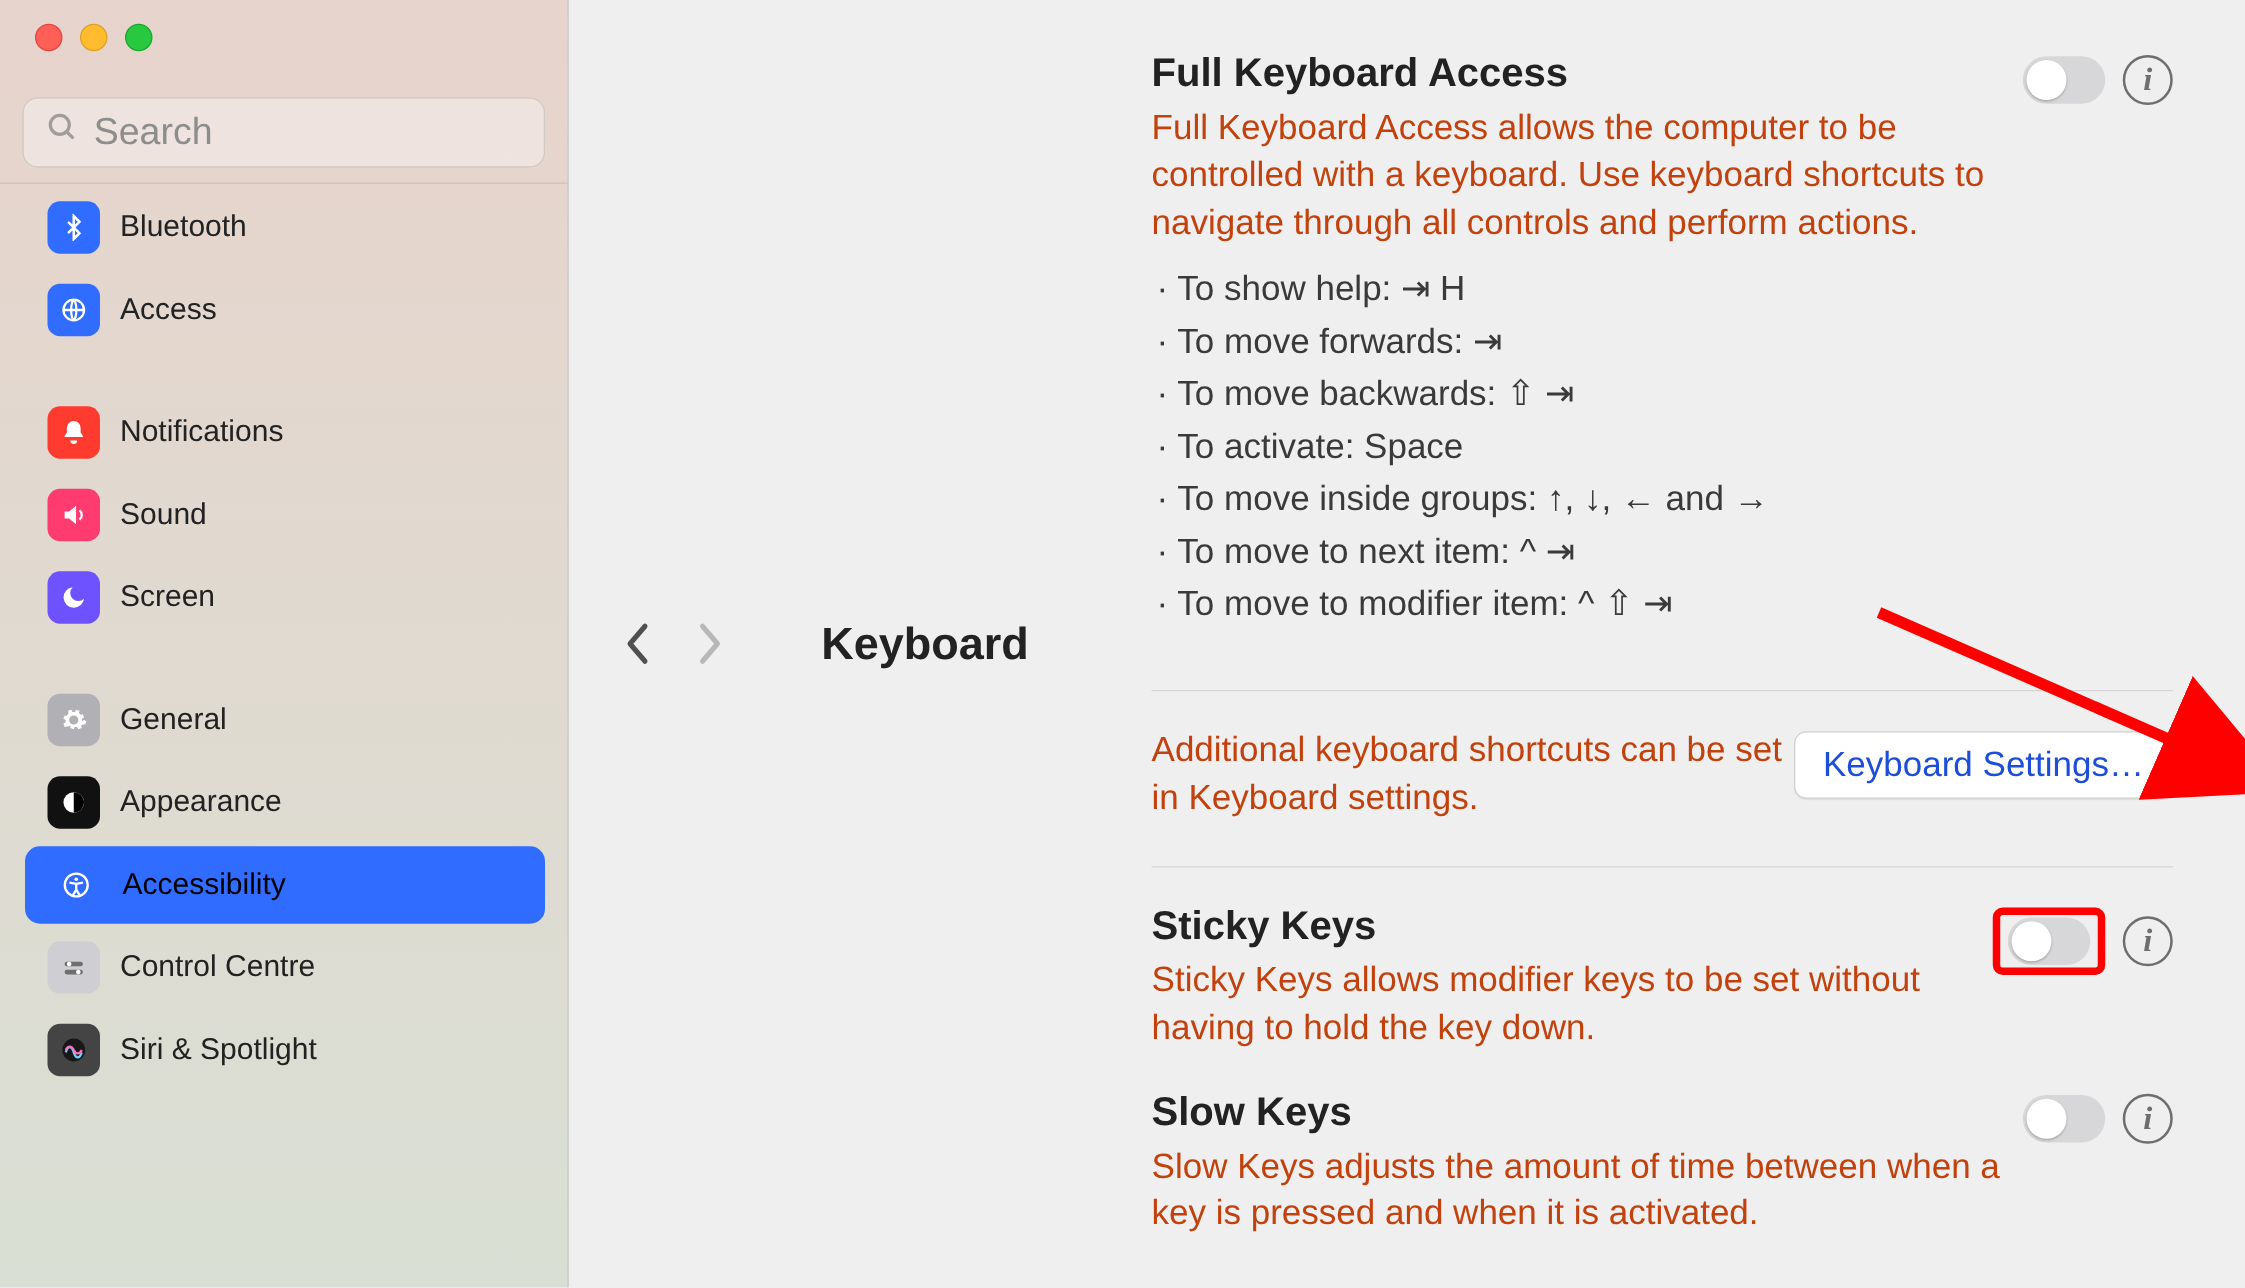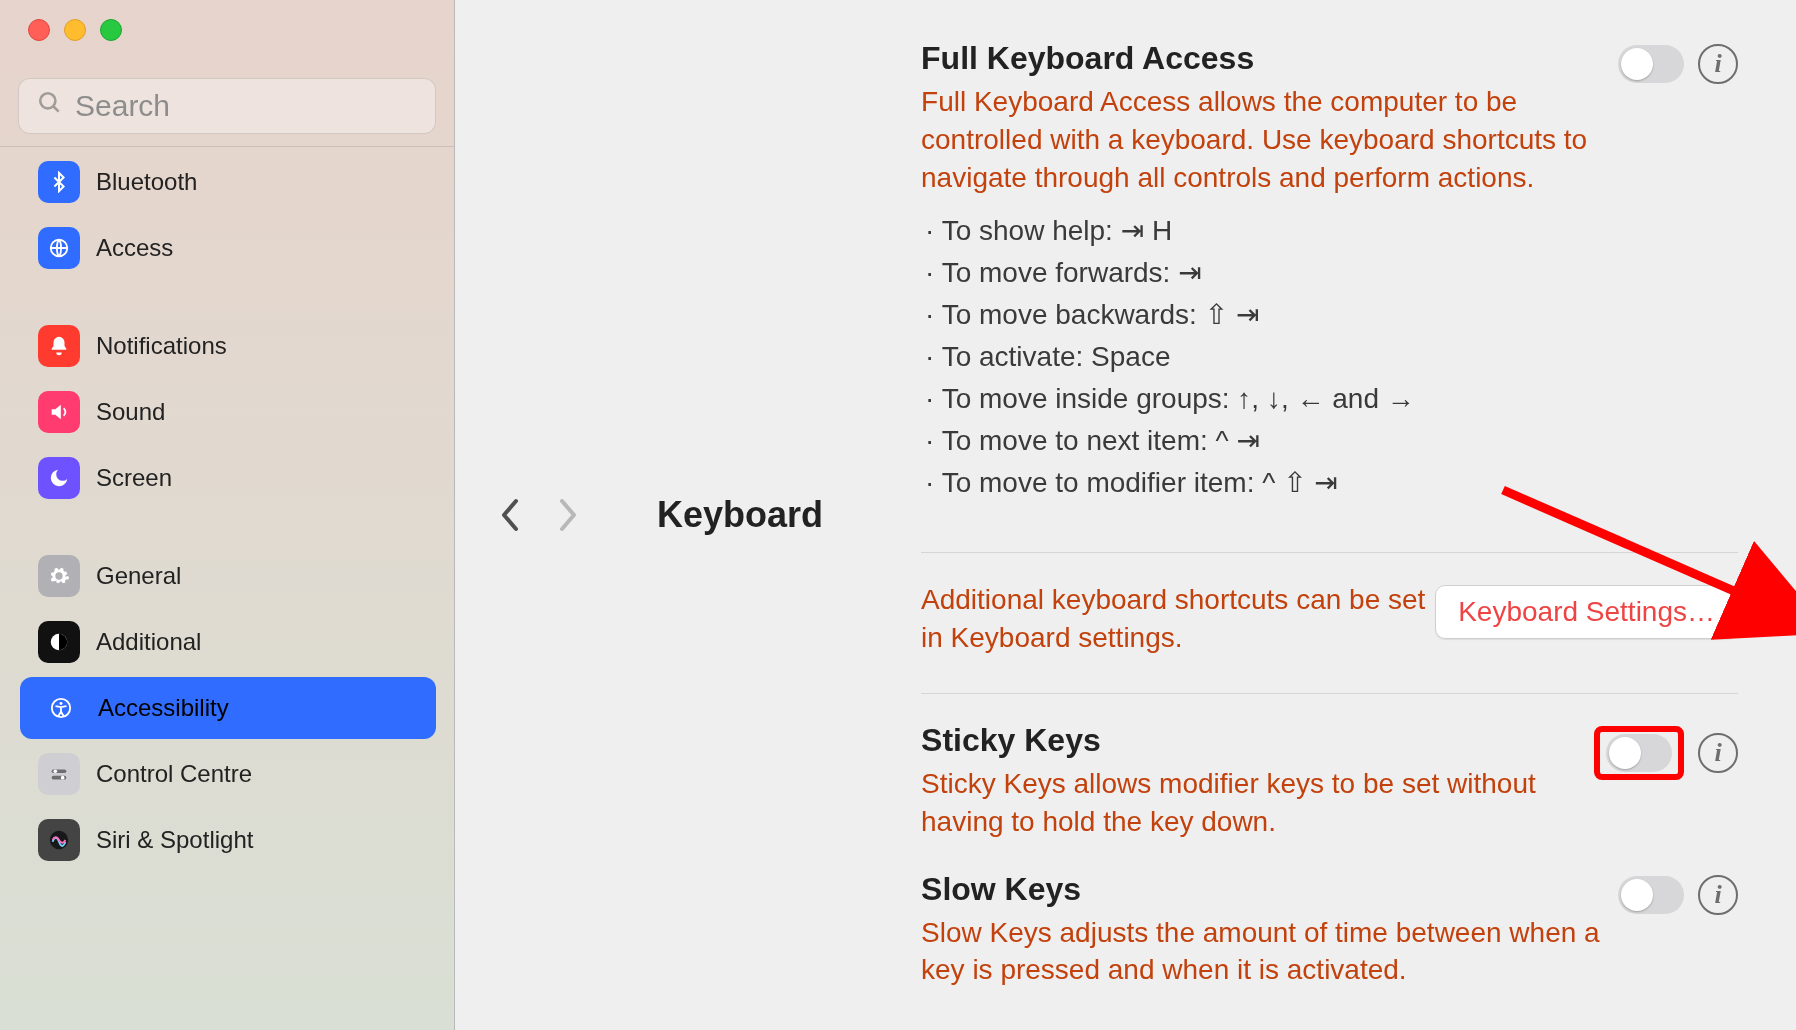--- a/index.html
+++ b/index.html
@@ -93,21 +93,21 @@
   border:2px solid #6e6e6e; background:transparent;
   display:flex; align-items:center; justify-content:center;
   font-family: Georgia, serif; font-style:italic;
   font-size:26px; font-weight:700; color:#6e6e6e;
 }
 
 .divider { height:1px; background:#d5d5d5; margin: 18px 0 28px 0; }
 
 .ks-btn {
   background:#fff; border:1px solid #cfcfcf; border-radius:10px;
-  padding: 10px 22px; font-size:28px; color:#ef4444;
+  padding: 10px 22px; font-size:28px; color:#1d4ed8;
   box-shadow: 0 1px 1px rgba(0,0,0,.08);
 }
 
 .highlight-box {
   border: 6px solid #ff0000; border-radius:8px;
   padding: 2px 6px;
 }
 
 .arrow-anno {
   position:absolute;
@@ -193,21 +193,21 @@
         </div>
         <span>General</span>
       </div>
       <div class="nav-item">
         <div class="icon" style="background: rgb(17, 17, 17);">
           <svg viewBox="0 0 24 24" width="22" height="22">
             <circle cx="12" cy="12" r="9" fill="#fff"></circle>
             <path d="M12 3a9 9 0 0 1 0 18z" fill="#000"></path>
           </svg>
         </div>
-        <span>Additional</span>
+        <span>Appearance</span>
       </div>
       <div class="nav-item selected">
         <div class="icon" style="background: rgb(47, 108, 255);">
           <svg viewBox="0 0 24 24" width="22" height="22" fill="none" stroke="#fff" stroke-width="2">
             <circle cx="12" cy="12" r="10"></circle>
             <circle cx="12" cy="7" r="1.6" fill="#fff" stroke="none"></circle>
             <path d="M6 10l6 1 6-1M12 11v5m0 0l-3 5m3-5l3 5"></path>
           </svg>
         </div>
         <span>Accessibility</span>

